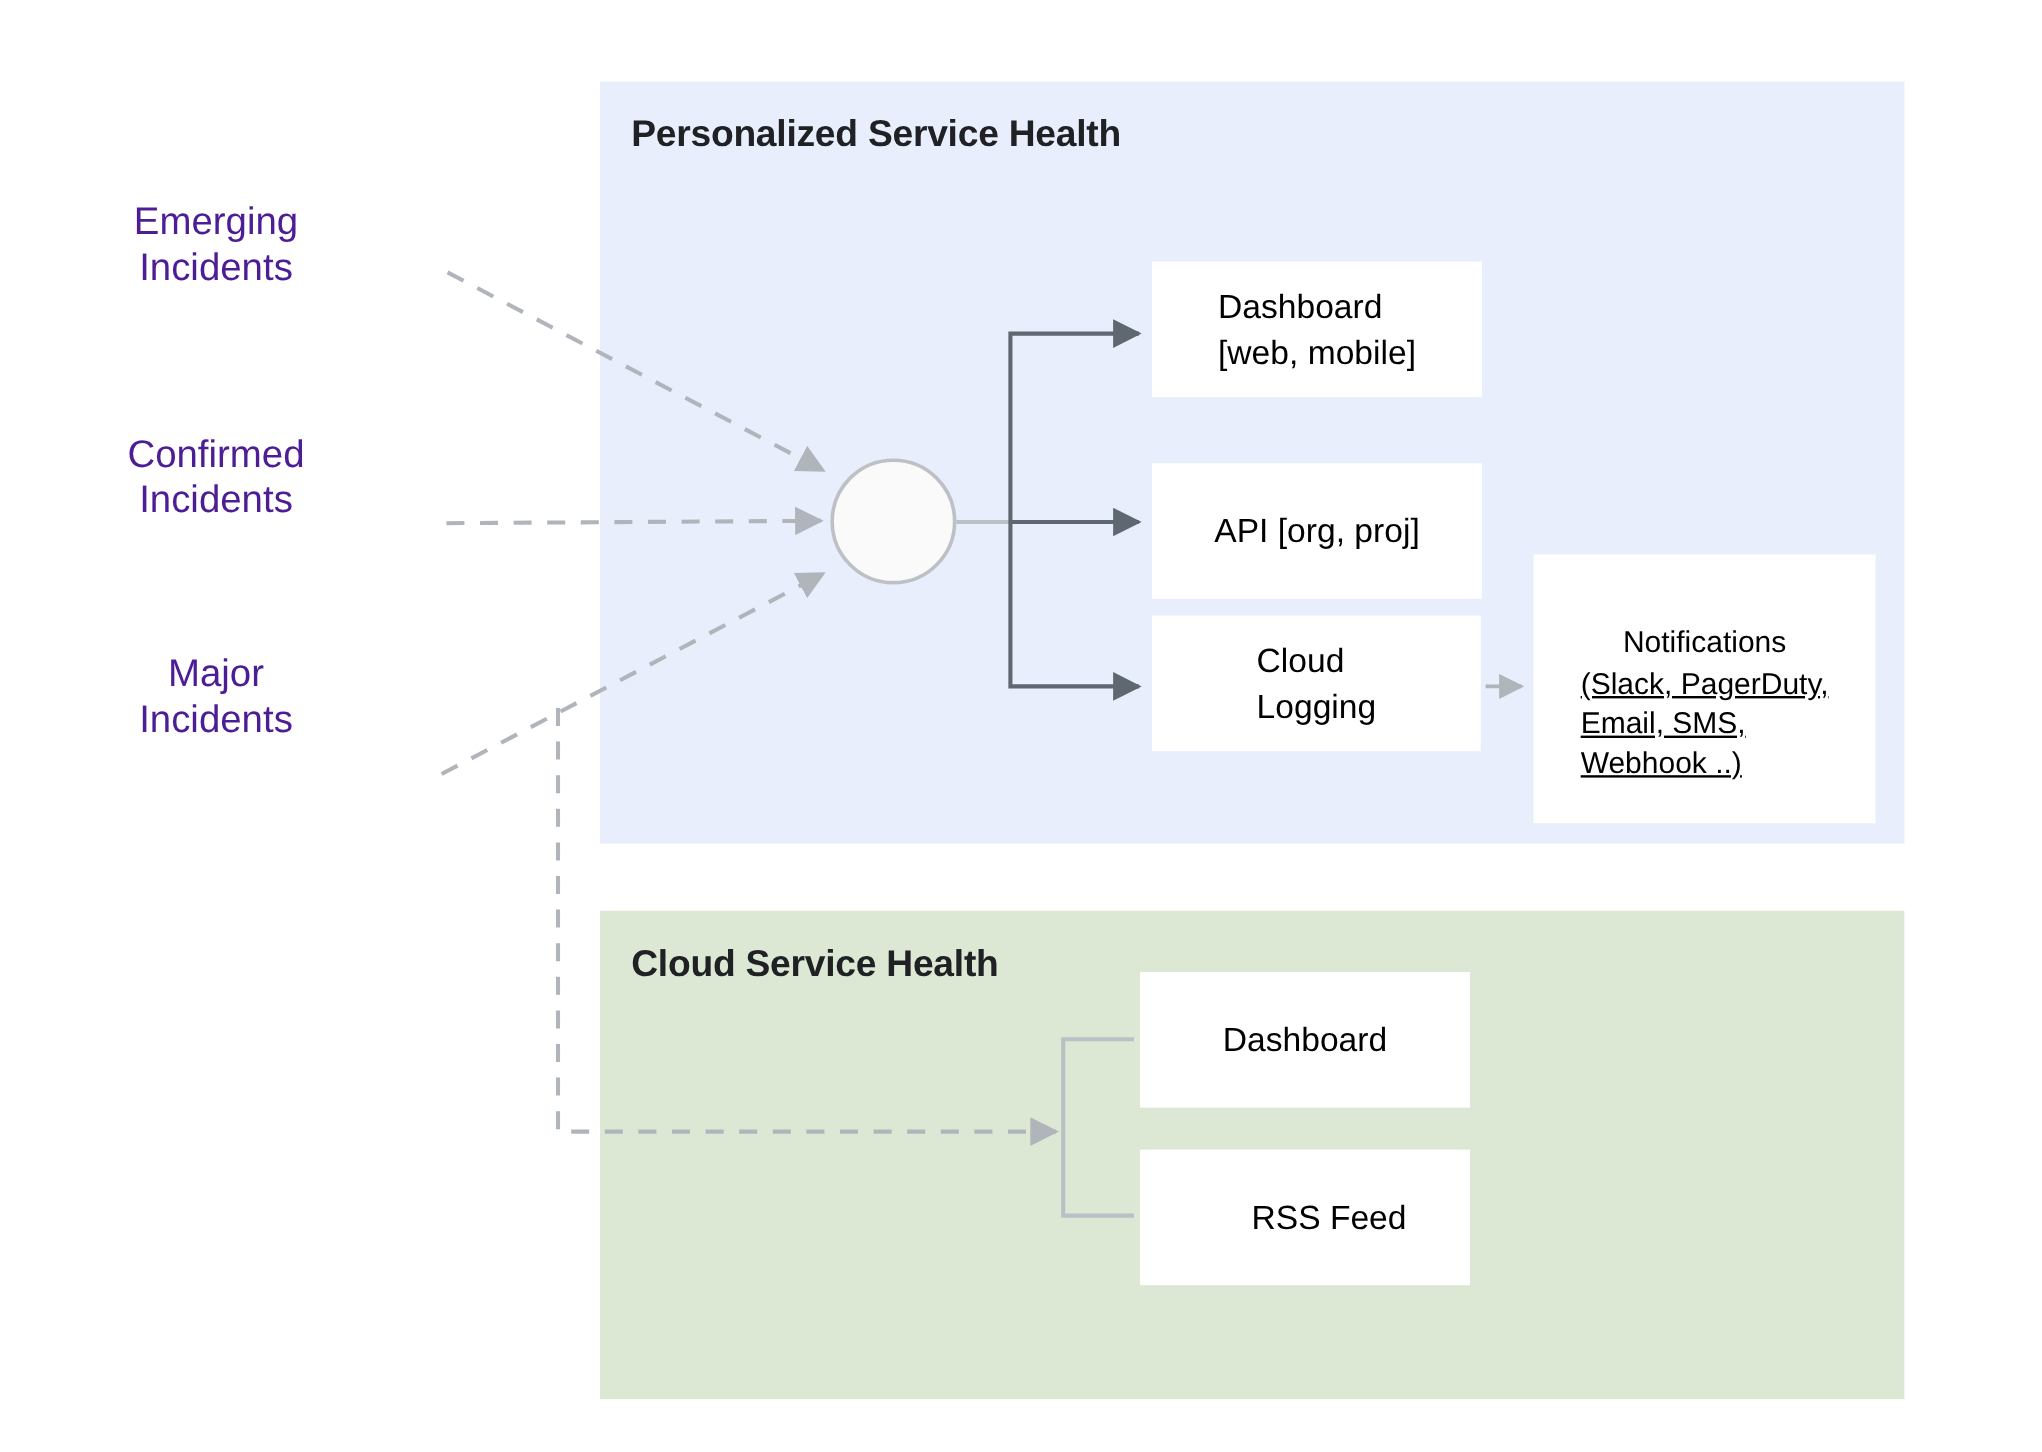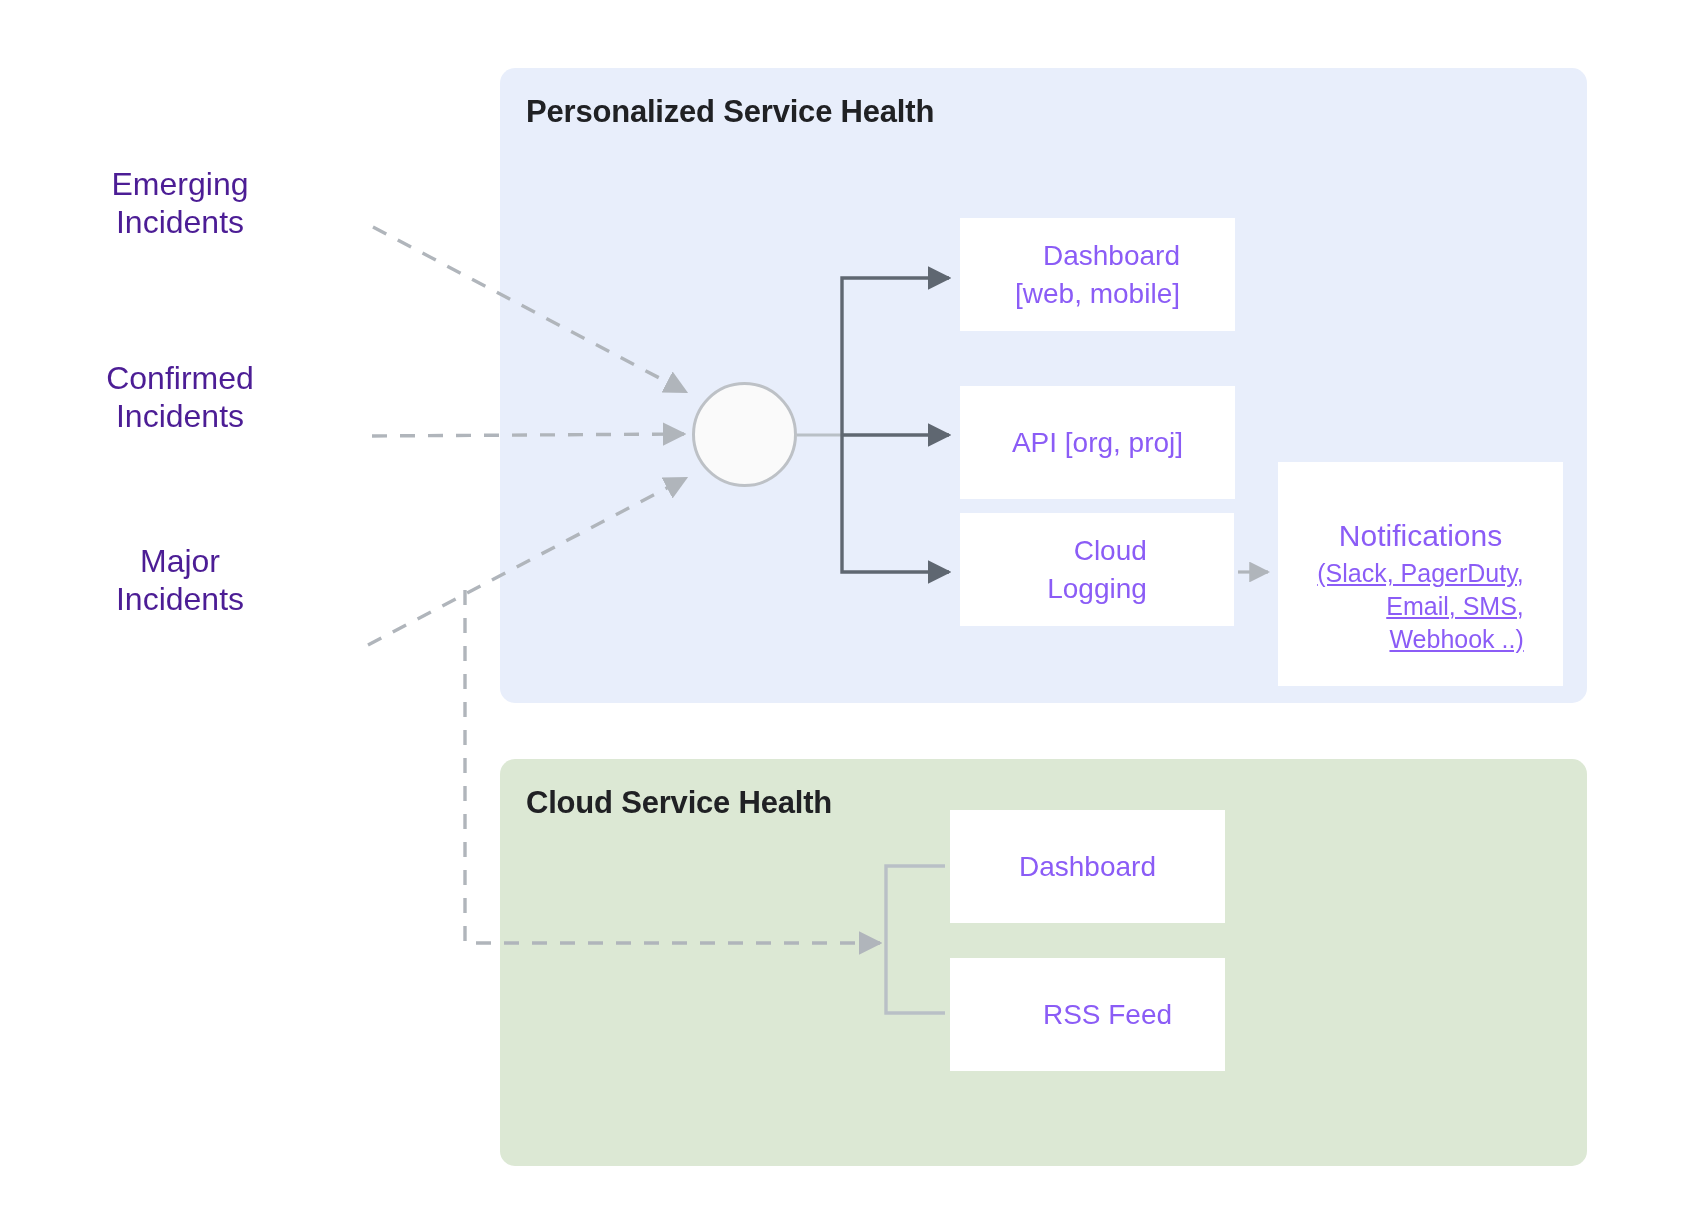--- a/index.html
+++ b/index.html
@@ -15,21 +15,20 @@
     width: 1702px;
     height: 1210px;
     background: #ffffff;
     overflow: hidden;
   }
 
   
   .panel {
     position: absolute;
     box-sizing: border-box;
-    border-radius: 15px;
   }
   #panel-personalized {
     left: 500px;
     top: 68px;
     width: 1087px;
     height: 635px;
     background: #e8eefb;
   }
   #panel-cloud {
     left: 500px;
@@ -64,38 +63,38 @@
   #label-major     { left: 30px;  top: 543px; width: 300px; }
 
   
   .node-box {
     position: absolute;
     background: #ffffff;
     box-sizing: border-box;
     display: flex;
     align-items: center;
     justify-content: center;
-    text-align: right;
+    text-align: left;
     font-size: 28px;
-    color: #8b5cf6;
+    color: #000000;
     line-height: 1.35;
     white-space: pre-line;
   }
   #box-dashboard-web { left: 960px; top: 218px; width: 275px; height: 113px; }
   #box-api           { left: 960px; top: 386px; width: 275px; height: 113px; }
   #box-cloud-logging { left: 960px; top: 513px; width: 274px; height: 113px; }
   #box-notifications {
     left: 1278px; top: 462px; width: 285px; height: 224px;
     flex-direction: column; justify-content: center;
   }
   #box-dashboard-cloud { left: 950px; top: 810px; width: 275px; height: 113px; }
   #box-rss             { left: 950px; top: 958px; width: 275px; height: 113px; padding-left: 40px; }
 
   .notif-title {
-    font-size: 30px;
+    font-size: 25px;
     line-height: 1.25;
     margin-bottom: 2px;
     margin-top: 25px;
   }
   .notif-sub {
     font-size: 25px;
     line-height: 1.32;
     white-space: pre-line;
     text-decoration: underline;
   }

